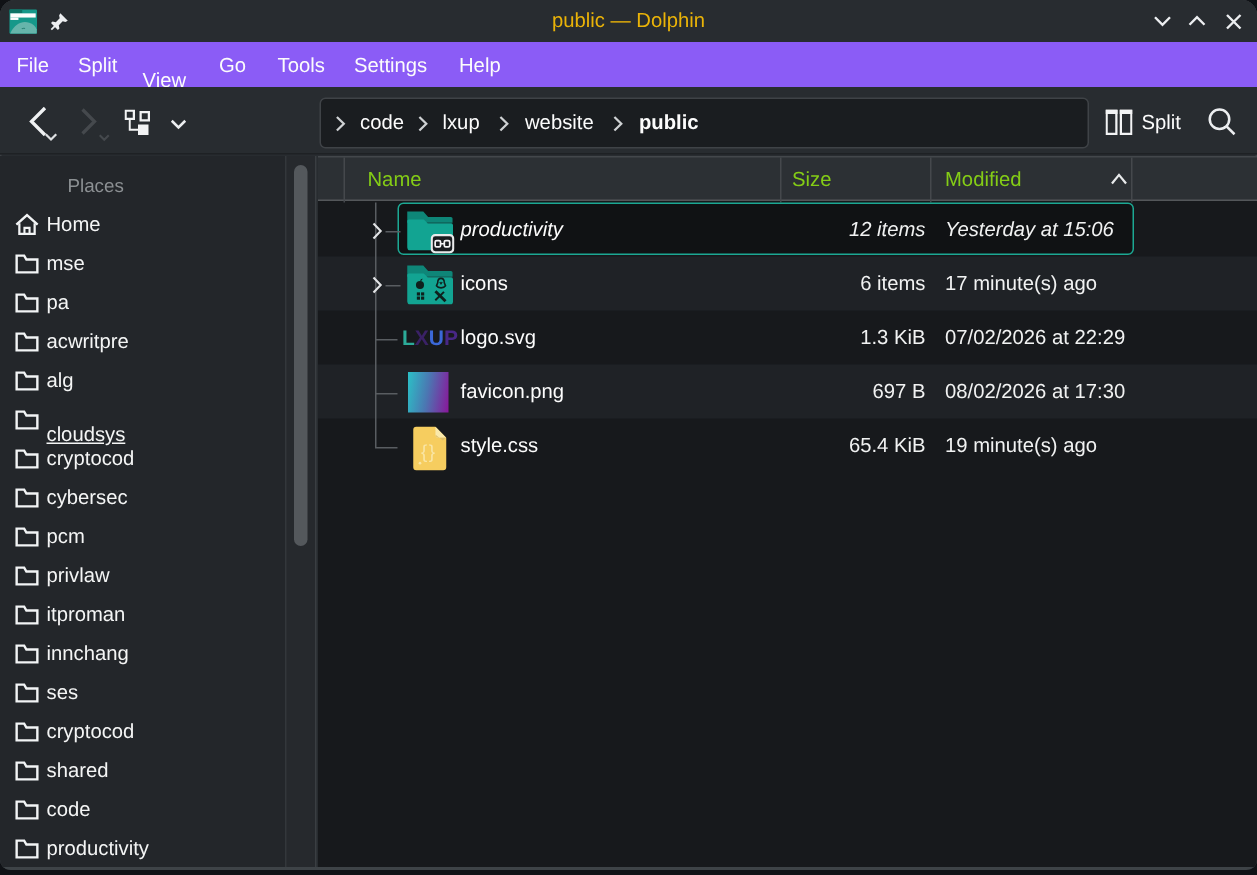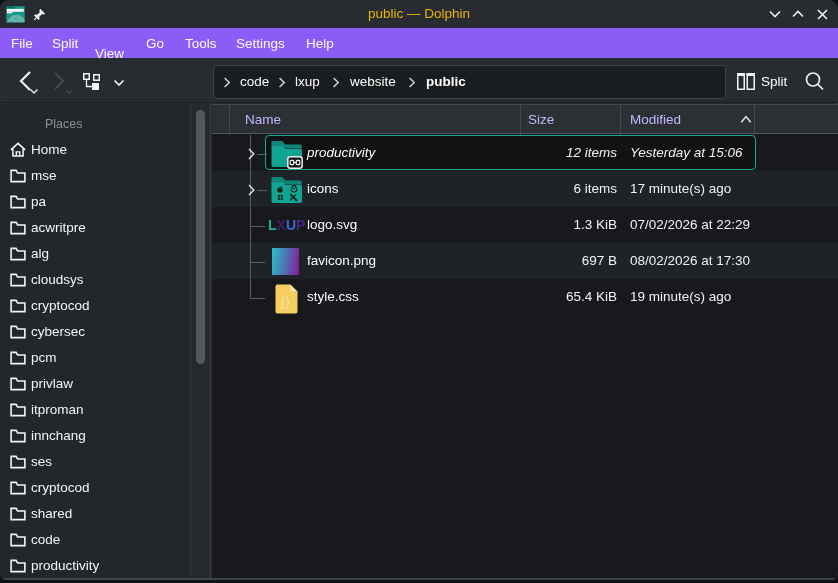--- a/index.html
+++ b/index.html
@@ -22,21 +22,21 @@
   
   #sidebar { position:absolute; left:0; top:104px; width:211px; height:476px; background:#23262a; }
   #sidetrack { position:absolute; left:190px; top:0; width:21px; height:476px; background:#26292d; border-left:1px solid #33373b; border-right:1px solid #3a3e42; }
   #sthumb { position:absolute; left:5px; top:6px; width:9px; height:254px; background:#54585c; border-radius:4.5px; }
   .place { position:absolute; left:31px; height:20px; line-height:20px; color:#f4f5f5; font-size:13.5px; white-space:nowrap; }
   .picon { position:absolute; left:10px; width:16px; height:16px; }
   
   #view { position:absolute; left:212px; top:104px; width:626px; height:476px; background:#17191c; }
   #header { position:absolute; left:0; top:0; width:626px; height:30px; background:#2c3034; border-top:1px solid #43474b; border-bottom:1px solid #54575a; }
   .hsep { position:absolute; top:0; width:1px; height:30px; background:#45484c; }
-  .htext { position:absolute; top:0; height:29px; line-height:29px; color:#c4b5fd; font-size:13.5px; }
+  .htext { position:absolute; top:0; height:29px; line-height:29px; color:#84cc16; font-size:13.5px; }
   .row { position:absolute; left:0; width:626px; height:36px; }
   .alt { background:#1f2226; }
   .rname { position:absolute; left:95px; height:36px; line-height:36px; color:#fcfcfc; font-size:13.5px; white-space:nowrap; }
   .rsize { position:absolute; right:221px; height:36px; line-height:36px; color:#f1f2f2; font-size:13.5px; text-align:right; }
   .rdate { position:absolute; left:418px; height:36px; line-height:36px; color:#f1f2f2; font-size:13.5px; white-space:nowrap; }
   .it { font-style:italic; }
   #selrect { position:absolute; left:53px; top:0px; width:491px; height:35px; background:#101214; border:1px solid #1ca893; border-radius:4px; }
   .tline { position:absolute; background:#595d61; z-index:2; }
   .chev { position:absolute; width:7px; height:12px; z-index:3; }
 </style>
@@ -154,21 +154,21 @@
           <path d="M1.1 13.6 V2.4 H6.1 L7.6 5.0 H14.9 V13.6 Z" fill="none" stroke="#f2f4f5" stroke-width="1.6"></path>
         </svg>
         <div class="place" style="top:114px;">acwritpre</div>
         <svg class="picon" style="top:142px;" viewBox="0 0 16 16">
           <path d="M1.1 13.6 V2.4 H6.1 L7.6 5.0 H14.9 V13.6 Z" fill="none" stroke="#f2f4f5" stroke-width="1.6"></path>
         </svg>
         <div class="place" style="top:140px;">alg</div>
         <svg class="picon" style="top:168px;" viewBox="0 0 16 16">
           <path d="M1.1 13.6 V2.4 H6.1 L7.6 5.0 H14.9 V13.6 Z" fill="none" stroke="#f2f4f5" stroke-width="1.6"></path>
         </svg>
-        <div class="place" style="top:166px;">cloudsys</div>
+        <div class="place" style="top:176px;text-decoration:underline;">cloudsys</div>
         <svg class="picon" style="top:194px;" viewBox="0 0 16 16">
           <path d="M1.1 13.6 V2.4 H6.1 L7.6 5.0 H14.9 V13.6 Z" fill="none" stroke="#f2f4f5" stroke-width="1.6"></path>
         </svg>
         <div class="place" style="top:192px;">cryptocod</div>
         <svg class="picon" style="top:220px;" viewBox="0 0 16 16">
           <path d="M1.1 13.6 V2.4 H6.1 L7.6 5.0 H14.9 V13.6 Z" fill="none" stroke="#f2f4f5" stroke-width="1.6"></path>
         </svg>
         <div class="place" style="top:218px;">cybersec</div>
         <svg class="picon" style="top:246px;" viewBox="0 0 16 16">
           <path d="M1.1 13.6 V2.4 H6.1 L7.6 5.0 H14.9 V13.6 Z" fill="none" stroke="#f2f4f5" stroke-width="1.6"></path>

